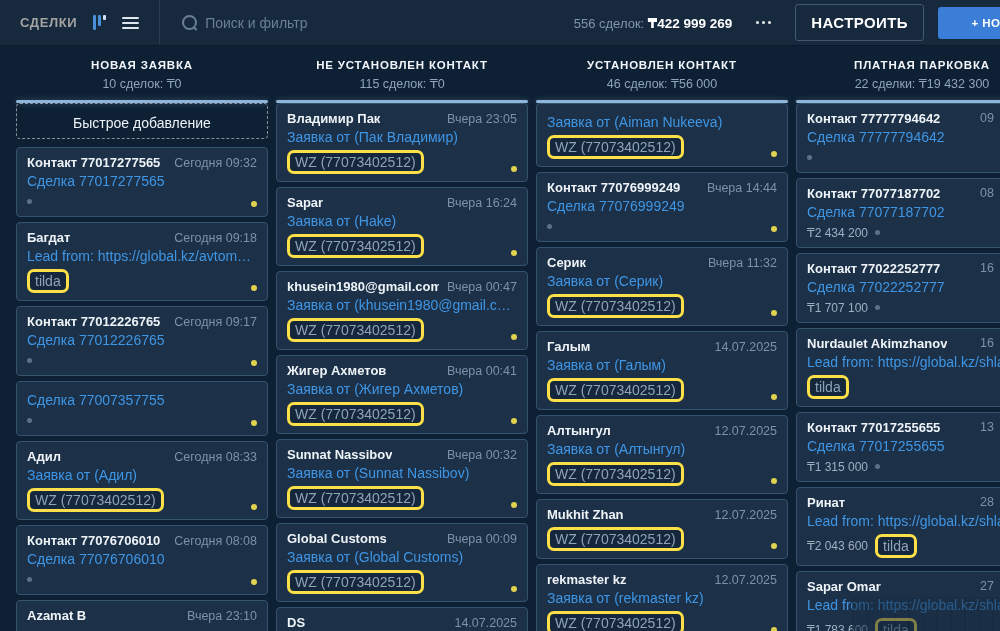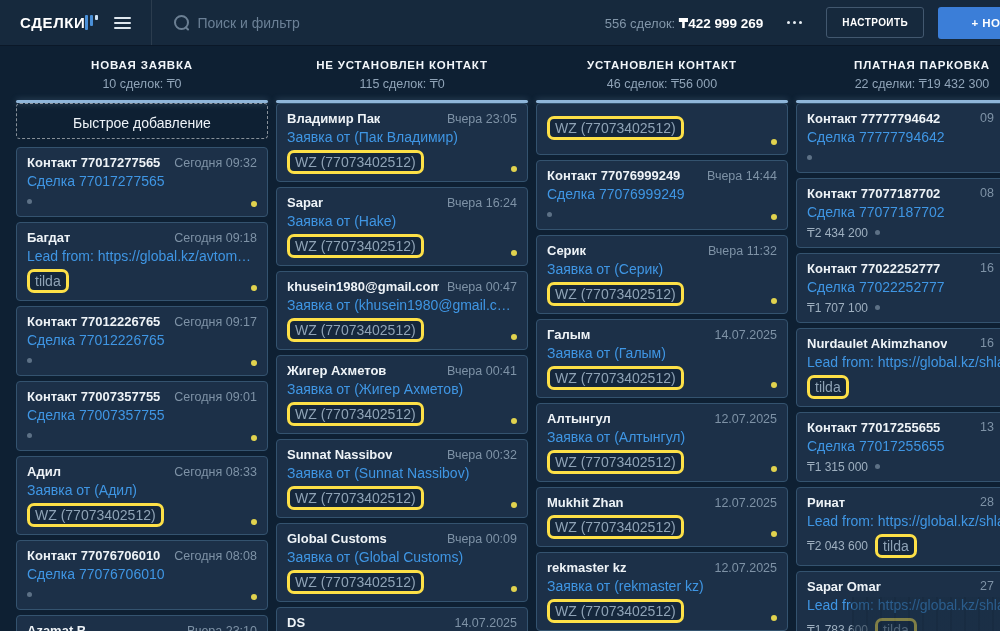--- a/index.html
+++ b/index.html
@@ -8,41 +8,41 @@
     background:#0e2033;
     font-family:"Liberation Sans","DejaVu Sans",sans-serif;
     -webkit-font-smoothing:antialiased;
   }
   
   .topbar{
     height:46px;background:#16293d;display:flex;align-items:center;
     padding-left:20px;position:relative;overflow:hidden;border-bottom:1px solid #0b1828;
     box-sizing:border-box;
   }
-  .app-title{color:#ffffff;font-size:15px;font-weight:700;letter-spacing:.6px;}
+  .app-title{color:#a3a3a3;font-size:13px;font-weight:700;letter-spacing:.6px;margin-right:16px;}
   .funnel-icon{display:flex;align-items:flex-start;gap:2px;height:16px;margin-right:16px;cursor:pointer;}
   .funnel-icon i{display:block;width:3px;border-radius:1px;background:#4a90d9;}
   .funnel-icon i:nth-child(1){height:15px;}
   .funnel-icon i:nth-child(2){height:11px;}
   .funnel-icon i:nth-child(3){height:5px;background:#cfe2f3;}
   .burger-icon{display:flex;flex-direction:column;gap:3px;margin-right:20px;cursor:pointer;}
   .burger-icon i{display:block;width:17px;height:2px;background:#dfe7ee;border-radius:1px;}
   .topbar-sep{width:1px;align-self:stretch;background:rgba(255,255,255,.09);}
   .searchbox{display:flex;align-items:center;gap:8px;margin-left:22px;flex:1;cursor:text;}
   .search-icon{width:11px;height:11px;border:2px solid #6b7f93;border-radius:50%;position:relative;flex:none;}
   .search-icon::after{content:"";position:absolute;width:2px;height:5px;background:#6b7f93;
     transform:rotate(-45deg);left:10px;top:9px;border-radius:1px;}
   .search-placeholder{color:#68embedded7e92;color:#6b8096;font-size:14px;}
   .topbar-stats{font-size:13px;color:#8296a9;white-space:nowrap;margin-right:22px;}
   .topbar-stats b{color:#fff;font-weight:700;font-size:13.5px;}
   .more-icon{display:flex;gap:3px;margin-right:22px;cursor:pointer;padding:6px 2px;}
   .more-icon i{width:3px;height:3px;border-radius:50%;background:#e6edf3;display:block;}
   .btn-outline{
     border:1px solid #42586f;border-radius:3px;background:transparent;color:#fff;
-    font-size:10px;font-weight:700;letter-spacing:.4px;padding:9px 15px;margin-right:14px;
+    font-size:15px;font-weight:700;letter-spacing:.4px;padding:9px 15px;margin-right:14px;
     font-family:inherit;cursor:pointer;white-space:nowrap;
   }
   .btn-primary{
     border:none;border-radius:3px;background:#3b7ed8;color:#fff;
     font-size:11.5px;font-weight:700;letter-spacing:.4px;padding:10px 18px;margin-right:-34px;
     font-family:inherit;cursor:pointer;white-space:nowrap;min-width:96px;flex:none;
   }
   
   .board{
     display:flex;gap:8px;padding:0 0 0 16px;height:585px;overflow:hidden;
@@ -150,24 +150,20 @@
             <span class="card-name">Контакт 77012226765</span>
             <span class="card-date">Сегодня 09:17</span>
           </div>
           <div class="card-link">Сделка 77012226765</div>
           <div class="card-row3">
             <span class="dot dot-gray"></span>
           </div>
           <span class="dot-yellow"></span>
         </article>
         <article class="card">
-          <div class="card-row1">
-            <span class="card-name">Контакт 77007357755</span>
-            <span class="card-date">Сегодня 09:01</span>
-          </div>
           <div class="card-link">Сделка 77007357755</div>
           <div class="card-row3">
             <span class="dot dot-gray"></span>
           </div>
           <span class="dot-yellow"></span>
         </article>
         <article class="card">
           <div class="card-row1">
             <span class="card-name">Адил</span>
             <span class="card-date">Сегодня 08:33</span>
@@ -284,20 +280,21 @@
       </div>
   </section>
   <section class="column">
     <div class="col-head">
       <div class="col-title">УСТАНОВЛЕН КОНТАКТ</div>
       <div class="col-sub">46 сделок: ₸56 000</div>
       <div class="col-underline"></div>
     </div>
     <div class="cards">
         <article class="card">
+          <div class="card-link">Заявка от (Aiman Nukeeva)</div>
           <div class="card-row3">
             <span class="chip">WZ (77073402512)</span>
           </div>
           <span class="dot-yellow"></span>
         </article>
         <article class="card">
           <div class="card-row1">
             <span class="card-name">Контакт 77076999249</span>
             <span class="card-date">Вчера 14:44</span>
           </div>

